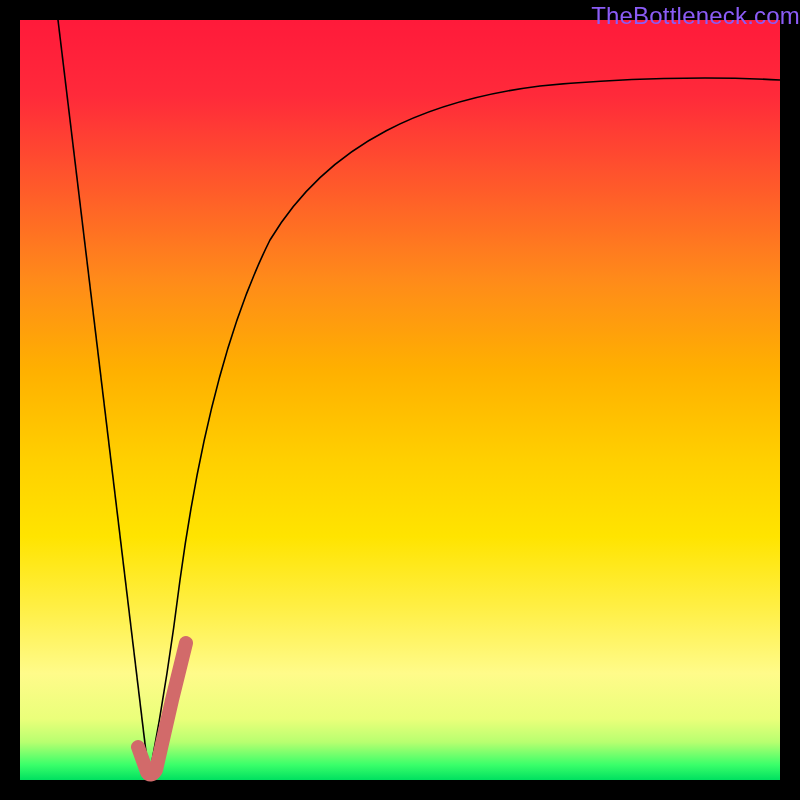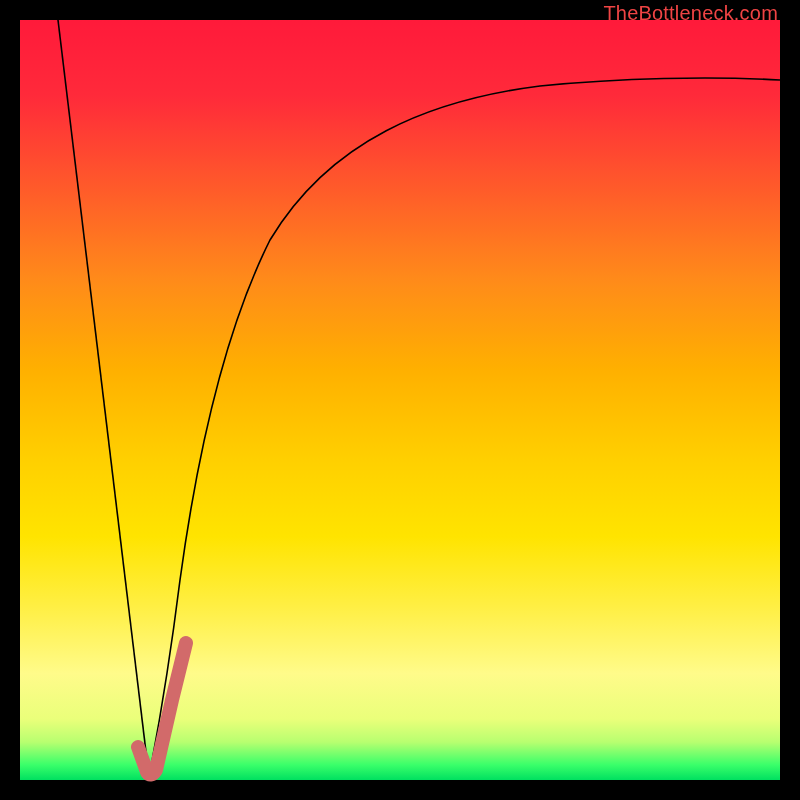--- a/index.html
+++ b/index.html
@@ -37,23 +37,23 @@
       #fffb8a 86%,
       #eaff7a 92%,
       #b8ff70 95%,
       #3aff6a 98%,
       #00e060 100%
     );
   }
   .watermark {
     position: absolute;
     top: 2px;
-    right: 22px;
-    color: #ef4444;
-    font-size: 20px;
+    right: 0;
+    color: #8b5cf6;
+    font-size: 24px;
     font-weight: 500;
     letter-spacing: 0.2px;
     z-index: 5;
     user-select: none;
   }
   svg.curves {
     position: absolute;
     left: 0;
     top: 0;
     width: 760px;

